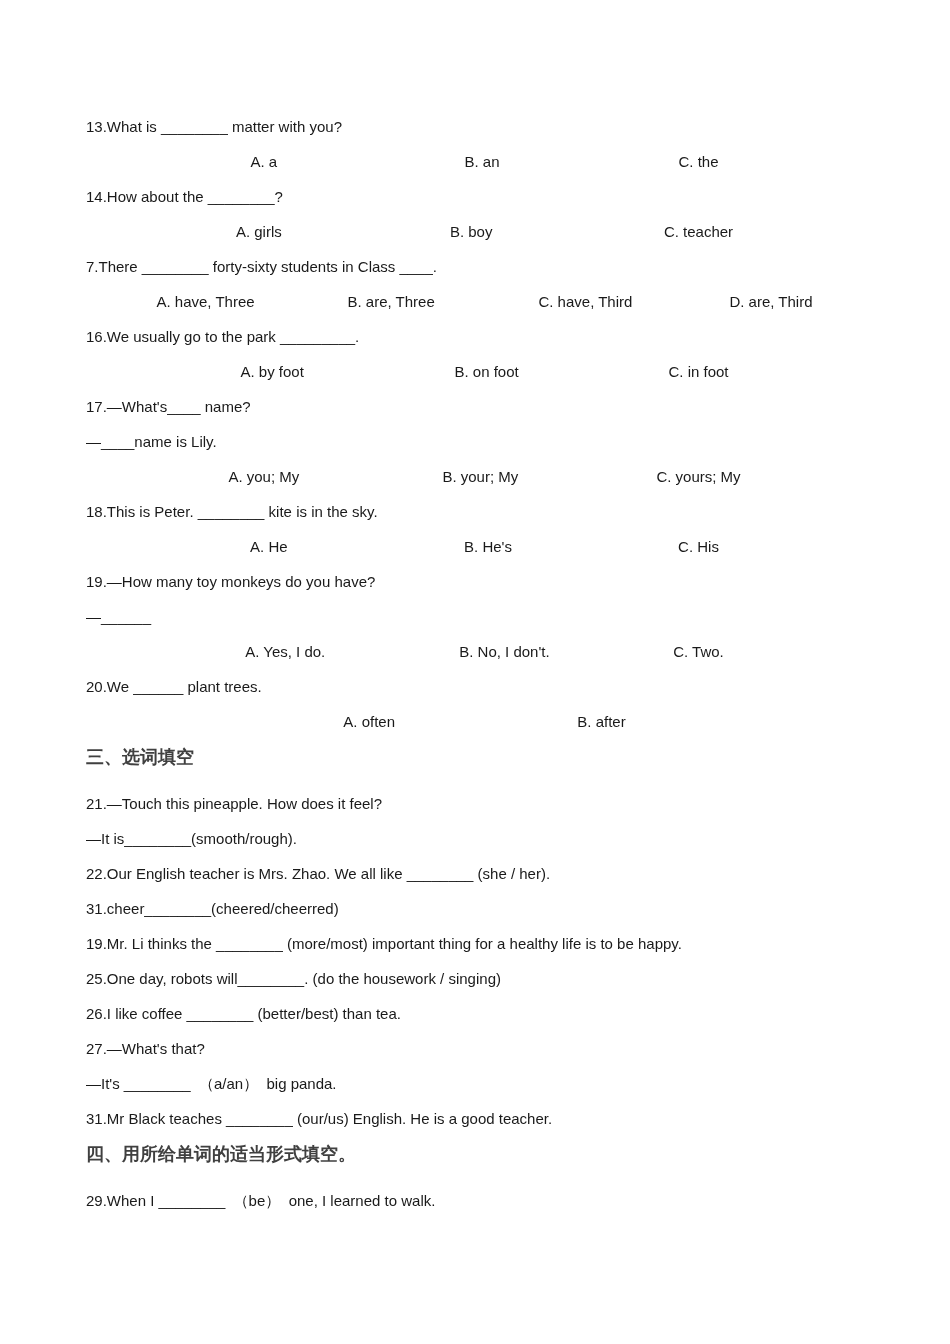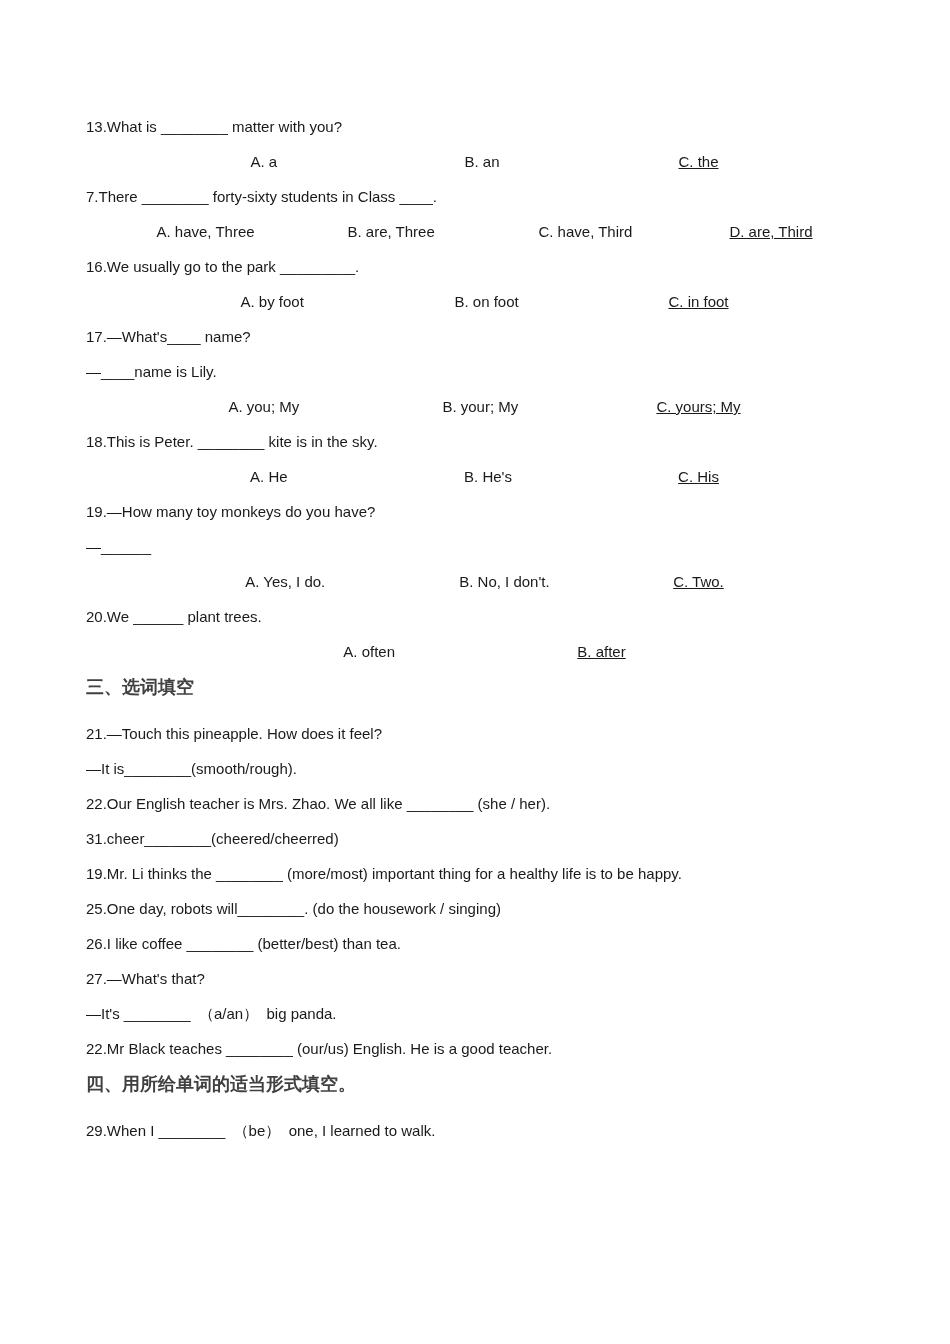--- a/index.html
+++ b/index.html
@@ -35,21 +35,21 @@
     line-height: 21px;
     justify-content: center;
   }
   .options .opt {
     min-width: 202px;
     padding-right: 12px;
     white-space: pre;
   }
   .options.cols4 .opt { min-width: 179px; }
   .options.cols2 .opt { min-width: 222px; }
-  .options .opt:last-child { min-width: 0; padding-right: 0; text-decoration: underline; }
+  .options .opt:last-child { min-width: 0; padding-right: 0; }
   h2.section {
     margin: 0 0 25px 0;
     font-size: 18px;
     line-height: 22px;
     font-weight: 700;
     color: #404040;
     font-family: "Liberation Sans", sans-serif;
   }
 </style>
 </head>
@@ -59,20 +59,28 @@
 
   <div>
     <p class="line">13.What is ________ matter with you?</p>
     <p class="options">
       <span class="opt">A. a</span>
       <span class="opt">B. an</span>
       <span class="opt">C. the</span>
     </p>
   </div>
 
+  <div>
+    <p class="line">14.How about the ________?</p>
+    <p class="options">
+      <span class="opt">A. girls</span>
+      <span class="opt">B. boy</span>
+      <span class="opt">C. teacher</span>
+    </p>
+  </div>
 
   <div>
     <p class="line">7.There ________ forty-sixty students in Class ____.</p>
     <p class="options cols4">
       <span class="opt">A. have, Three</span>
       <span class="opt">B. are, Three</span>
       <span class="opt">C. have, Third</span>
       <span class="opt">D. are, Third</span>
     </p>
   </div>
@@ -149,21 +157,21 @@
   <div>
     <p class="line">26.I like coffee ________ (better/best) than tea.</p>
   </div>
 
   <div>
     <p class="line">27.—What's that?</p>
     <p class="line">—It's ________  （a/an）  big panda.</p>
   </div>
 
   <div>
-    <p class="line">22.Mr Black teaches ________ (our/us) English. He is a good teacher.</p>
+    <p class="line">31.Mr Black teaches ________ (our/us) English. He is a good teacher.</p>
   </div>
 
   <h2 class="section">四、用所给单词的适当形式填空。</h2>
 
   <div>
     <p class="line">29.When I ________  （be）  one, I learned to walk.</p>
   </div>
 
 </div>
 

